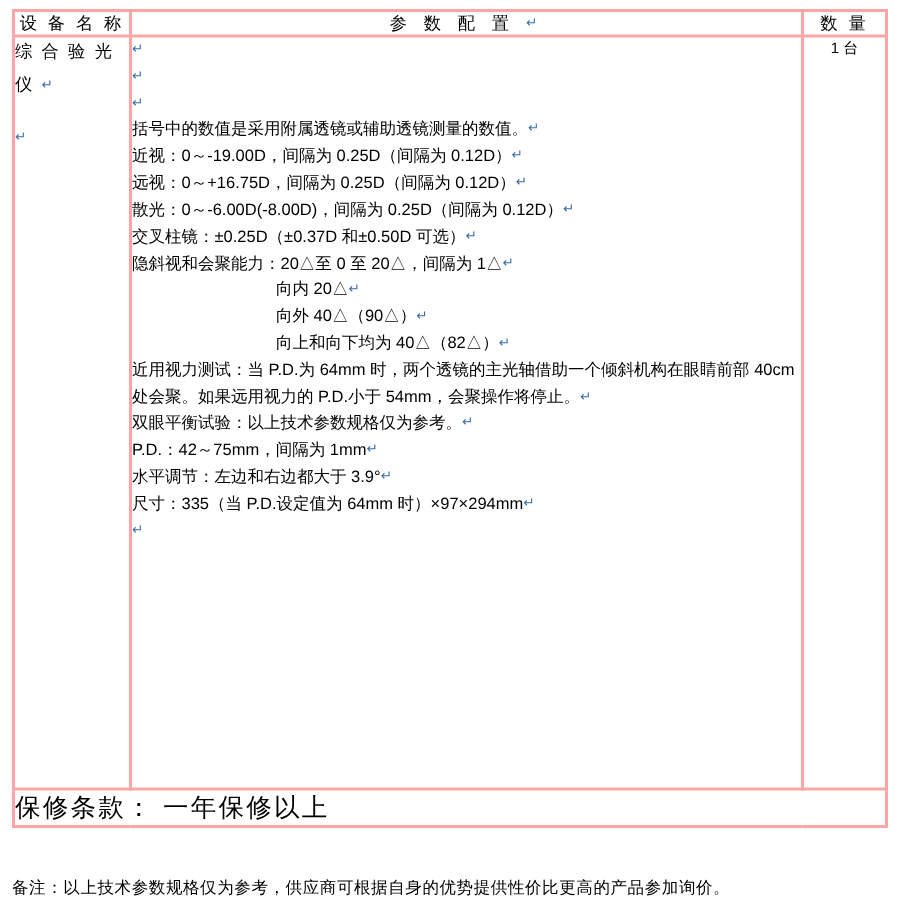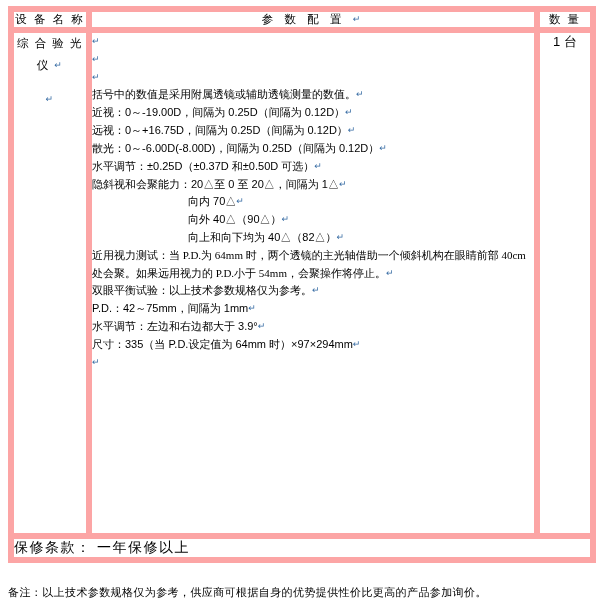--- a/index.html
+++ b/index.html
@@ -20,21 +20,21 @@
     height: 598px;
     box-sizing: border-box;
   }
   table.spec {
     border-collapse: collapse;
     width: 582px;
     margin: 6px 0 0 8px;
     table-layout: fixed;
   }
   table.spec td, table.spec th {
-    border: 6px solid #fca5a5;
+    border: 2px solid #fca5a5;
     vertical-align: top;
     padding: 0;
   }
   .col-name { width: 78px; }
   .col-params { width: 448px; }
   .col-qty { width: 56px; }
 
   .hdr-cell {
     text-align: center;
     font-size: 11.5px;
@@ -42,27 +42,26 @@
     padding: 7px 2px 7px 2px;
     font-weight: normal;
   }
   .hdr-params {
     letter-spacing: 4px;
     margin-left: 29px;
   }
   .name-cell {
     font-size: 11.5px;
     letter-spacing: 1.5px;
-    text-align: center;
     vertical-align: middle;
     padding: 4px 4px;
     line-height: 1.9;
   }
   .qty-cell {
-    font-size: 13px;
+    font-size: 10px;
     text-align: center;
     vertical-align: middle;
   }
   .params-cell {
     font-size: 11px;
     line-height: 1.62;
     padding: 6px 6px 6px 10px;
     height: 500px;
   }
   .params-cell p {
@@ -72,21 +71,21 @@
   .blank-line {
     height: 15px;
   }
   .indent-1 { padding-left: 96px; }
   .pilcrow {
     color: #3a6ea5;
     font-size: 9px;
     vertical-align: 1px;
   }
   .warranty {
-    font-size: 14px;
+    font-size: 17px;
     letter-spacing: 1.5px;
     padding: 6px 6px 6px 6px;
     text-align: left;
     position: relative;
   }
   .warranty .squiggle {
     display: inline-block;
     width: 88px;
     height: 6px;
     margin-left: 4px;
@@ -100,21 +99,20 @@
     line-height: 1.5;
   }
   .footnote-row {
     position: absolute;
     left: 0;
     right: 0;
     bottom: 4px;
   }
   .sub-block {
     margin-top: 0;
-    font-family: Liberation Serif, serif;
   }
 </style>
 </head>
 <body>
 
 <div class="page">
 
   <table class="spec">
     <colgroup>
       <col class="col-name">
@@ -142,24 +140,24 @@
         <td class="params-cell">
           <p><span class="pilcrow">↵</span></p>
           <p><span class="pilcrow">↵</span></p>
           <p><span class="pilcrow">↵</span></p>
 
           <p><span>括号中的数值是采用附属透镜或辅助透镜测量的数值。</span><span class="pilcrow">↵</span></p>
 
           <p><span>近视：0～-19.00D，间隔为 0.25D（间隔为 0.12D）</span><span class="pilcrow">↵</span></p>
           <p><span>远视：0～+16.75D，间隔为 0.25D（间隔为 0.12D）</span><span class="pilcrow">↵</span></p>
           <p><span>散光：0～-6.00D(-8.00D)，间隔为 0.25D（间隔为 0.12D）</span><span class="pilcrow">↵</span></p>
-          <p><span>水平调节：±0.25D（±0.37D 和±0.50D 可选）</span><span class="pilcrow">↵</span></p>
+          <p><span>交叉柱镜：±0.25D（±0.37D 和±0.50D 可选）</span><span class="pilcrow">↵</span></p>
           <p><span>隐斜视和会聚能力：20△至 0 至 20△，间隔为 1△</span><span class="pilcrow">↵</span></p>
 
-          <p class="indent-1"><span>向内 70△</span><span class="pilcrow">↵</span></p>
+          <p class="indent-1"><span>向内 20△</span><span class="pilcrow">↵</span></p>
           <p class="indent-1"><span>向外 40△（90△）</span><span class="pilcrow">↵</span></p>
           <p class="indent-1"><span>向上和向下均为 40△（82△）</span><span class="pilcrow">↵</span></p>
 
           <p class="sub-block"><span>近用视力测试：当 P.D.为 64mm 时，两个透镜的主光轴借助一个倾斜机构在眼睛前部 40cm 处会聚。如果远用视力的 P.D.小于 54mm，会聚操作将停止。</span><span class="pilcrow">↵</span></p>
           <p><span>双眼平衡试验：以上技术参数规格仅为参考。</span><span class="pilcrow">↵</span></p>
           <p><span>P.D.：42～75mm，间隔为 1mm</span><span class="pilcrow">↵</span></p>
           <p><span>水平调节：左边和右边都大于 3.9°</span><span class="pilcrow">↵</span></p>
           <p><span>尺寸：335（当 P.D.设定值为 64mm 时）×97×294mm</span><span class="pilcrow">↵</span></p>
 
           <p class="blank-line"><span class="pilcrow">↵</span></p>

